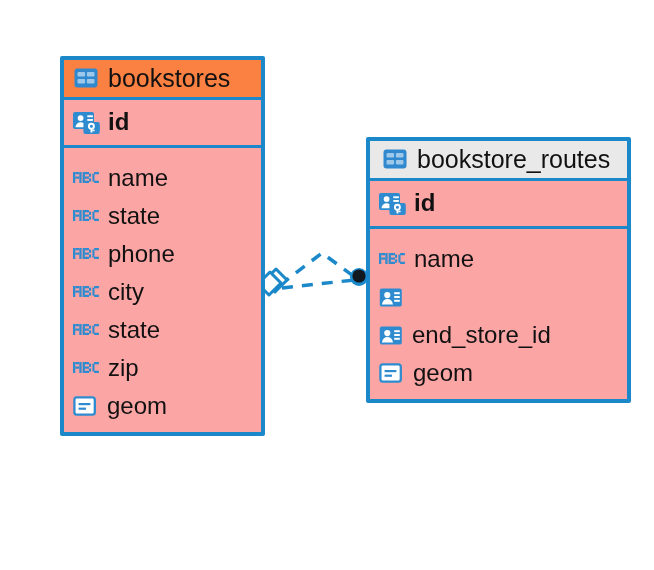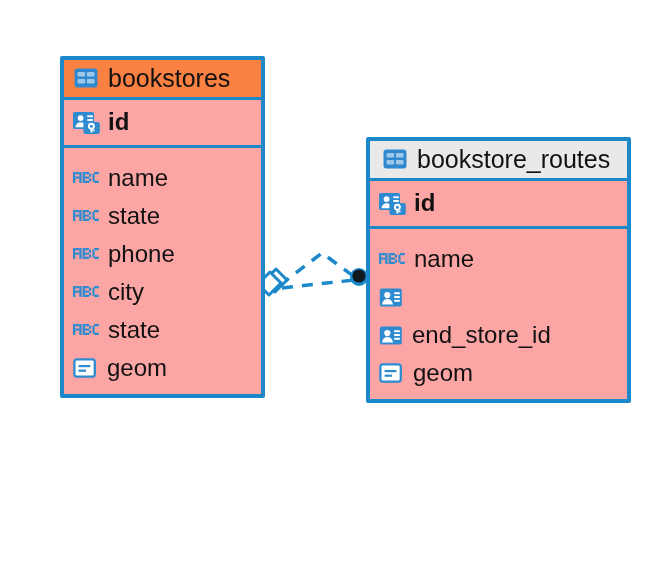--- a/index.html
+++ b/index.html
@@ -260,20 +260,42 @@
                 <rect x="11.9" y="12.7" width="4.1" height="2.3"></rect>
               <rect x="21.1" y="4" width="4.8" height="2.3"></rect>
                 <rect x="19.4" y="5.6" width="2.1" height="8"></rect>
               <rect x="21.1" y="12.7" width="4.8" height="2.3"></rect>
             </g>
           </svg>
         </span>
         <span class="fname">state</span>
       </div>
 
+      <div class="field">
+        <span class="icon">
+          <svg width="27" height="20" viewBox="0 0 27 20">
+            <g fill="#2E8BD0">
+              <rect x="0" y="4" width="2.3" height="11"></rect>
+                <rect x="2.3" y="4" width="4" height="2.3"></rect>
+              <rect x="6.3" y="4" width="2.3" height="11"></rect>
+                <rect x="2.3" y="8.5" width="4" height="2.2"></rect>
+              <rect x="9.6" y="4" width="2.3" height="11"></rect>
+                <rect x="11.9" y="4" width="4.1" height="2.3"></rect>
+              <rect x="16" y="5.6" width="2.1" height="3.2"></rect>
+                <rect x="11.9" y="8.5" width="4.1" height="2.2"></rect>
+              <rect x="16" y="10.4" width="2.1" height="3.2"></rect>
+                <rect x="11.9" y="12.7" width="4.1" height="2.3"></rect>
+              <rect x="21.1" y="4" width="4.8" height="2.3"></rect>
+                <rect x="19.4" y="5.6" width="2.1" height="8"></rect>
+              <rect x="21.1" y="12.7" width="4.8" height="2.3"></rect>
+            </g>
+          </svg>
+        </span>
+        <span class="fname">zip</span>
+      </div>
 
 
       <div class="field">
         <span class="icon">
           <svg width="26" height="22" viewBox="0 0 26 22">
             <rect x="1.4" y="2.4" width="20.4" height="17.2" rx="2.4" ry="2.4" fill="#ffffff" stroke="#2E8BD0" stroke-width="2.3"></rect>
             <rect x="5.6" y="8" width="11.8" height="2.2" fill="#2E8BD0"></rect>
             <rect x="5.6" y="12.6" width="7.4" height="2.2" fill="#2E8BD0"></rect>
           </svg>
         </span>

